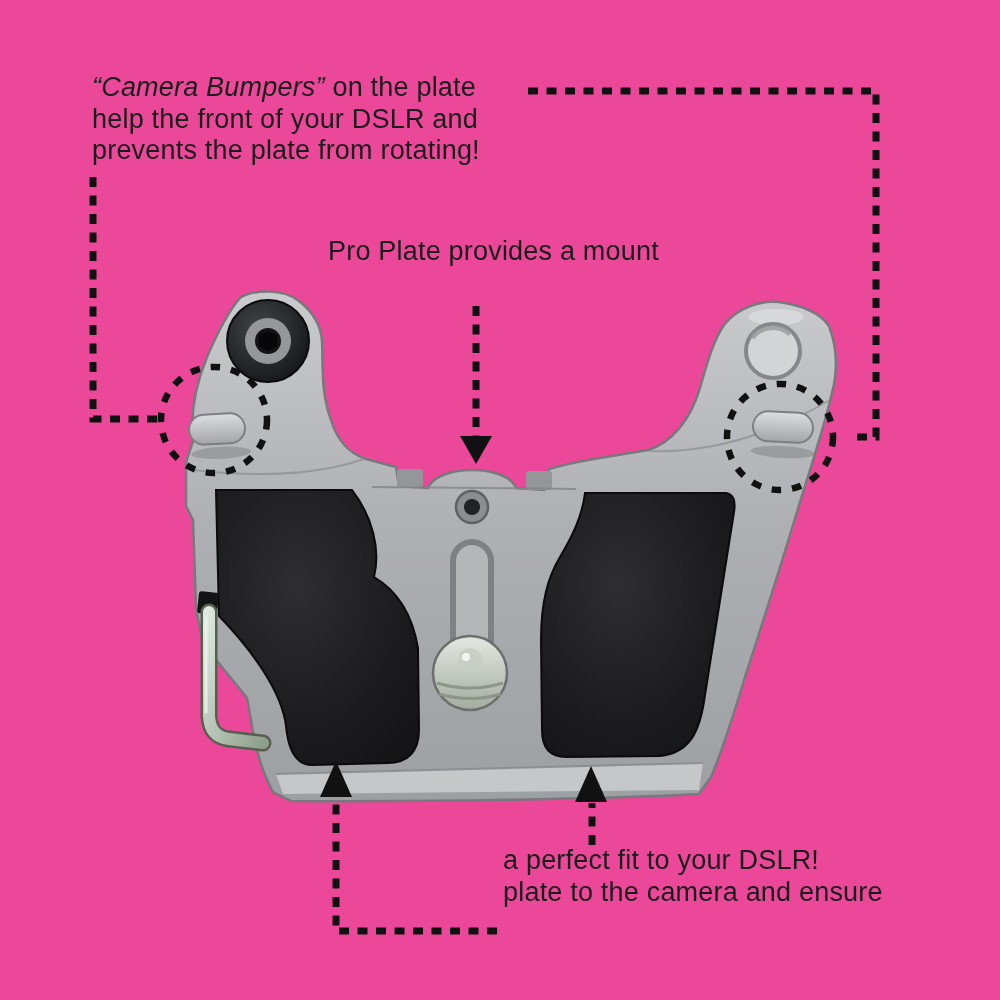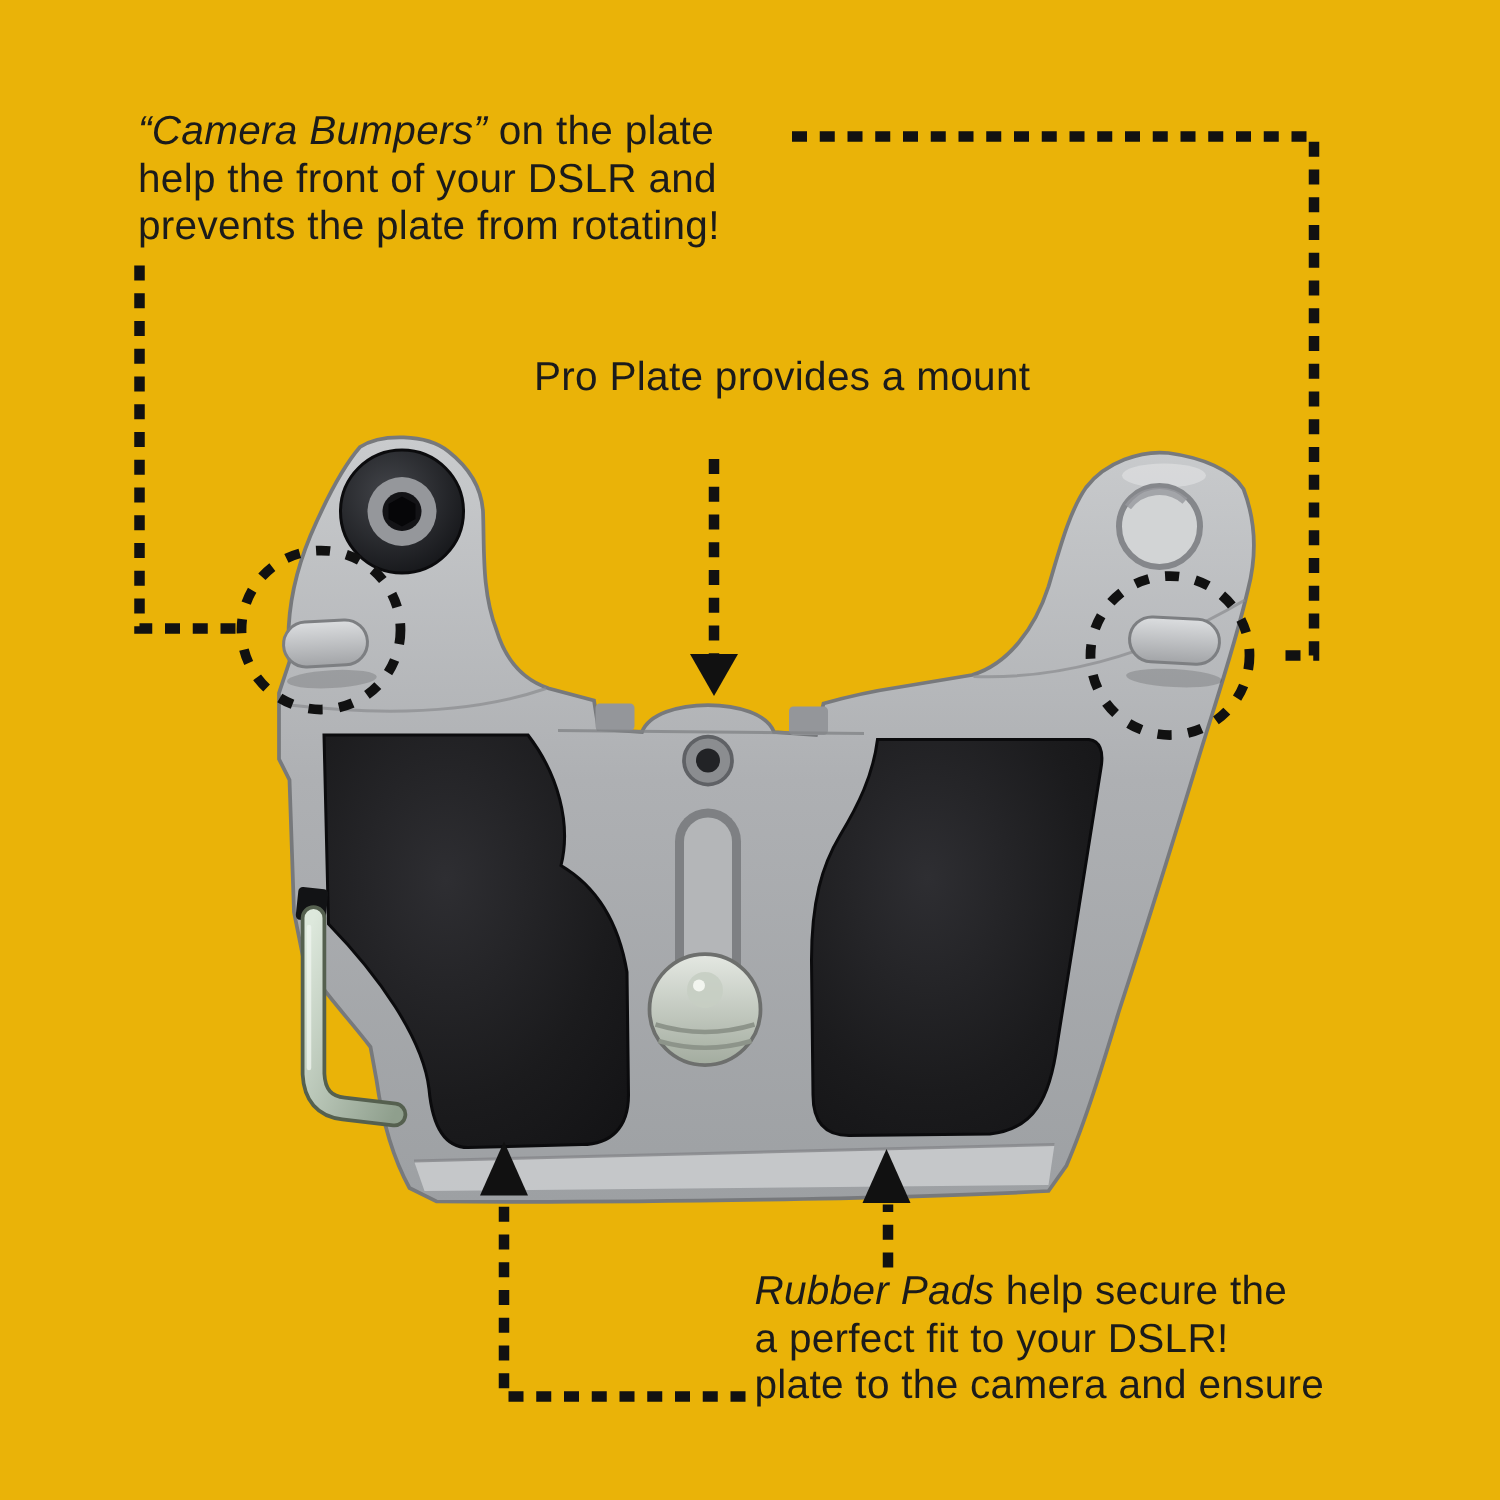--- a/index.html
+++ b/index.html
@@ -1,24 +1,24 @@
 <!DOCTYPE html>
 <html><head>
 <meta charset="utf-8">
 <style>
   html,body{margin:0;padding:0;background:#ffffff;}
   .canvas{
-    position:relative;width:1000px;height:1000px;background:#eab308;
+    position:relative;width:1000px;height:1000px;background:#ec4899;
     font-family:"Liberation Sans", sans-serif;overflow:hidden;color:#1b1b1b;
   }
   .art{position:absolute;left:0;top:0;width:1000px;height:1000px;}
   .callout{position:absolute;font-size:27px;letter-spacing:0.2px;color:#1b1b1b;}
   .callout .line{white-space:nowrap;}
   #callout-camera-bumpers{left:92px;top:72px;line-height:31.5px;}
-  #callout-tether{left:356px;top:235px;line-height:33px;}
+  #callout-tether{left:328px;top:235px;line-height:33px;}
   #callout-rubber{left:503px;top:845px;line-height:31.5px;}
   .it{font-style:italic;}
   .b{font-weight:400;}
 </style>
 </head>
 <body>
 
 <div class="canvas">
 
   <svg class="art" viewBox="0 0 1000 1000">
@@ -174,18 +174,17 @@
     <div class="line"><span class="it">“Camera Bumpers”</span><span> on the plate</span></div>
     <div class="line">help the front of your DSLR and</div>
     <div class="line b">prevents the plate from rotating!</div>
   </div>
 
   <div class="callout" id="callout-tether">
     <div class="line">Pro Plate provides a mount</div>
   </div>
 
   <div class="callout" id="callout-rubber">
-    <div class="line"><span class="it">Rubber Pads</span><span class="b"> help secure the</span></div>
     <div class="line">a perfect fit to your DSLR!</div>
     <div class="line"><span class="b">plate to the camera</span><span> and ensure</span></div>
   </div>
 
 </div>
 
 </body></html>

